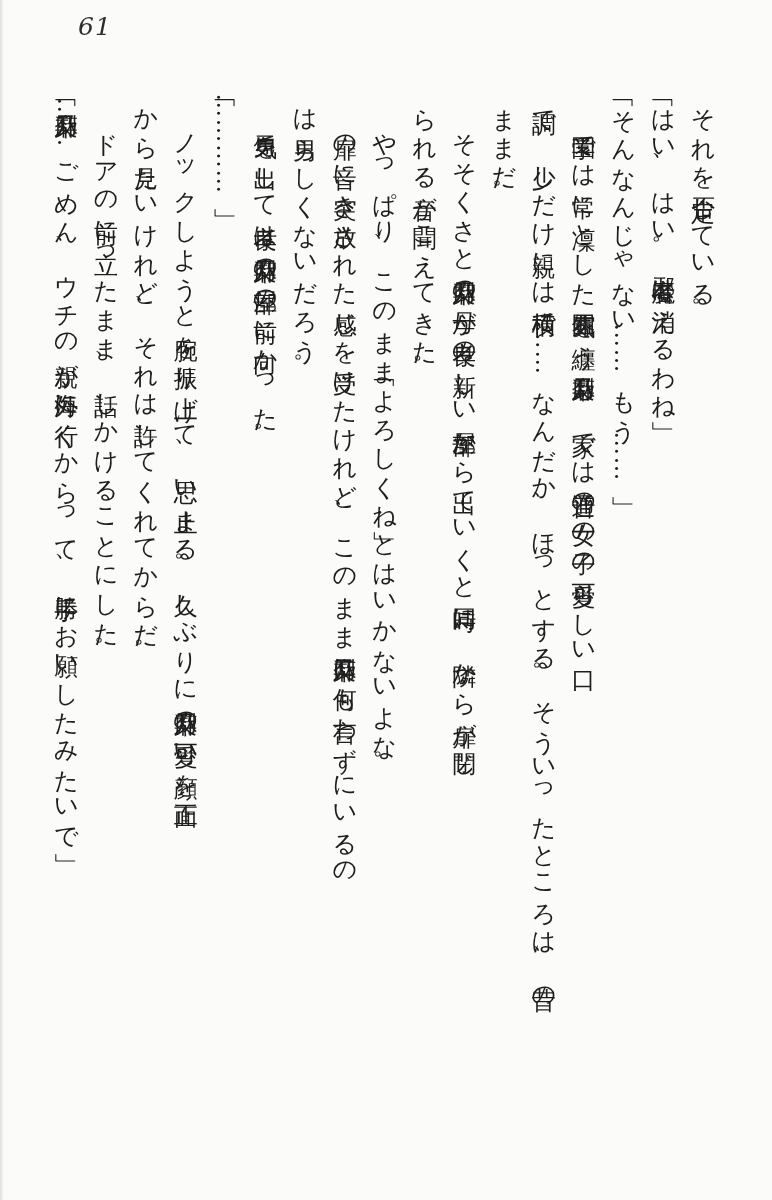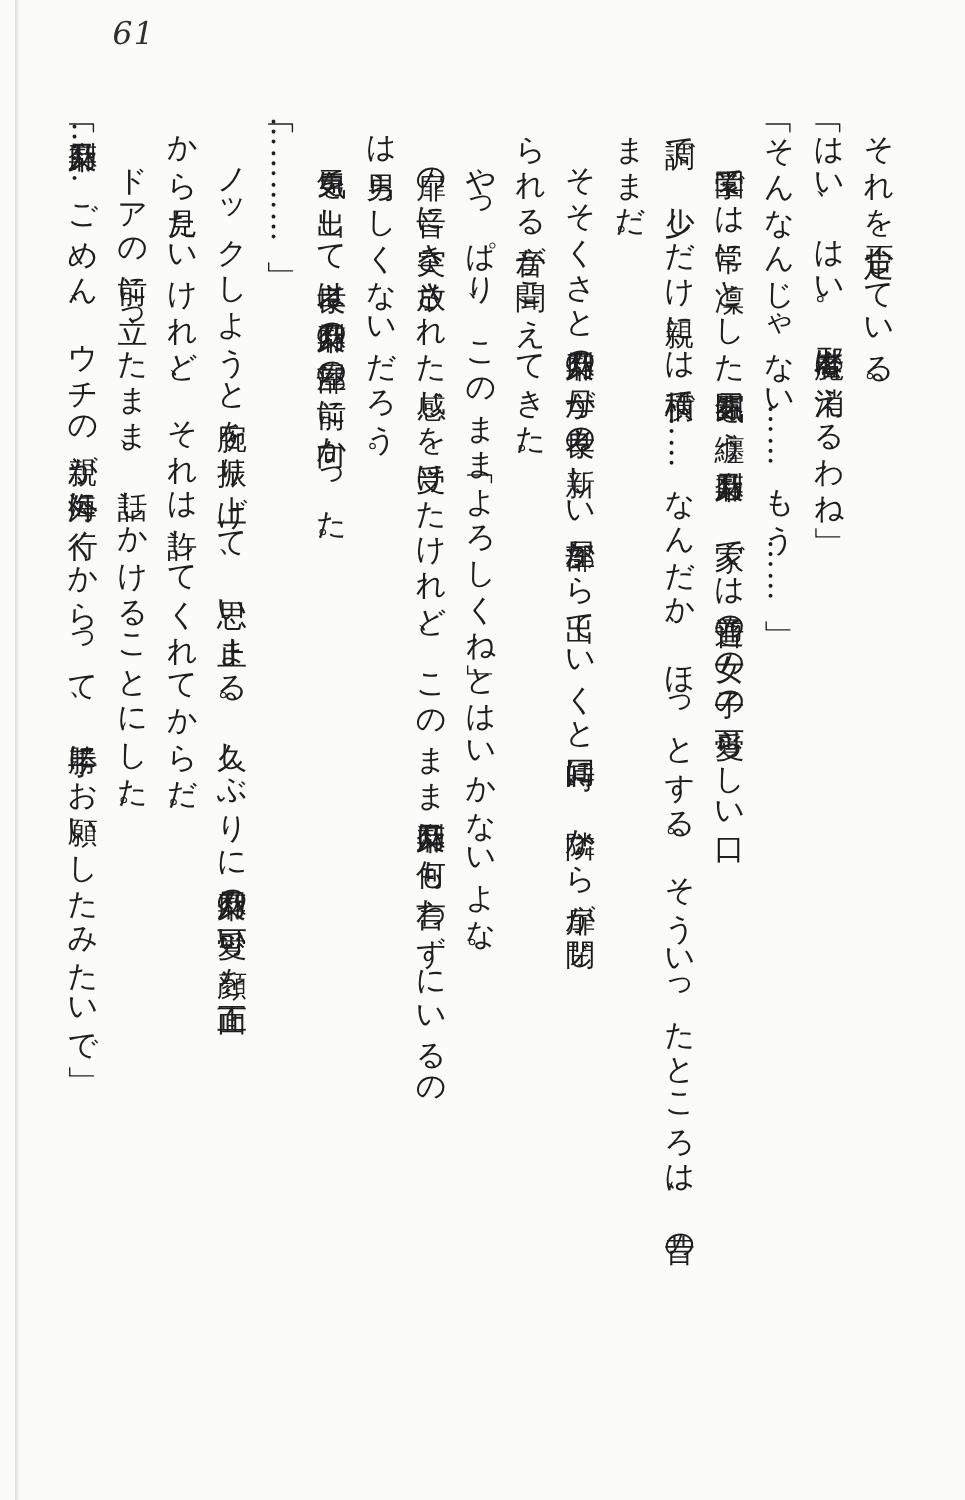--- a/index.html
+++ b/index.html
@@ -9,21 +9,20 @@
   body {
     width: 772px;
     height: 1200px;
     position: relative;
     overflow: hidden;
     font-family: "DejaVu Serif", "Liberation Serif", serif;
   }
   .page {
     position: absolute;
     inset: 0;
-    margin-left: 12px;
   }
   .page-number {
     position: absolute;
     top: 12px;
     left: 78px;
     font-size: 25px;
     font-style: italic;
     letter-spacing: 1px;
     font-family: "DejaVu Serif", "Liberation Serif", serif;
   }

